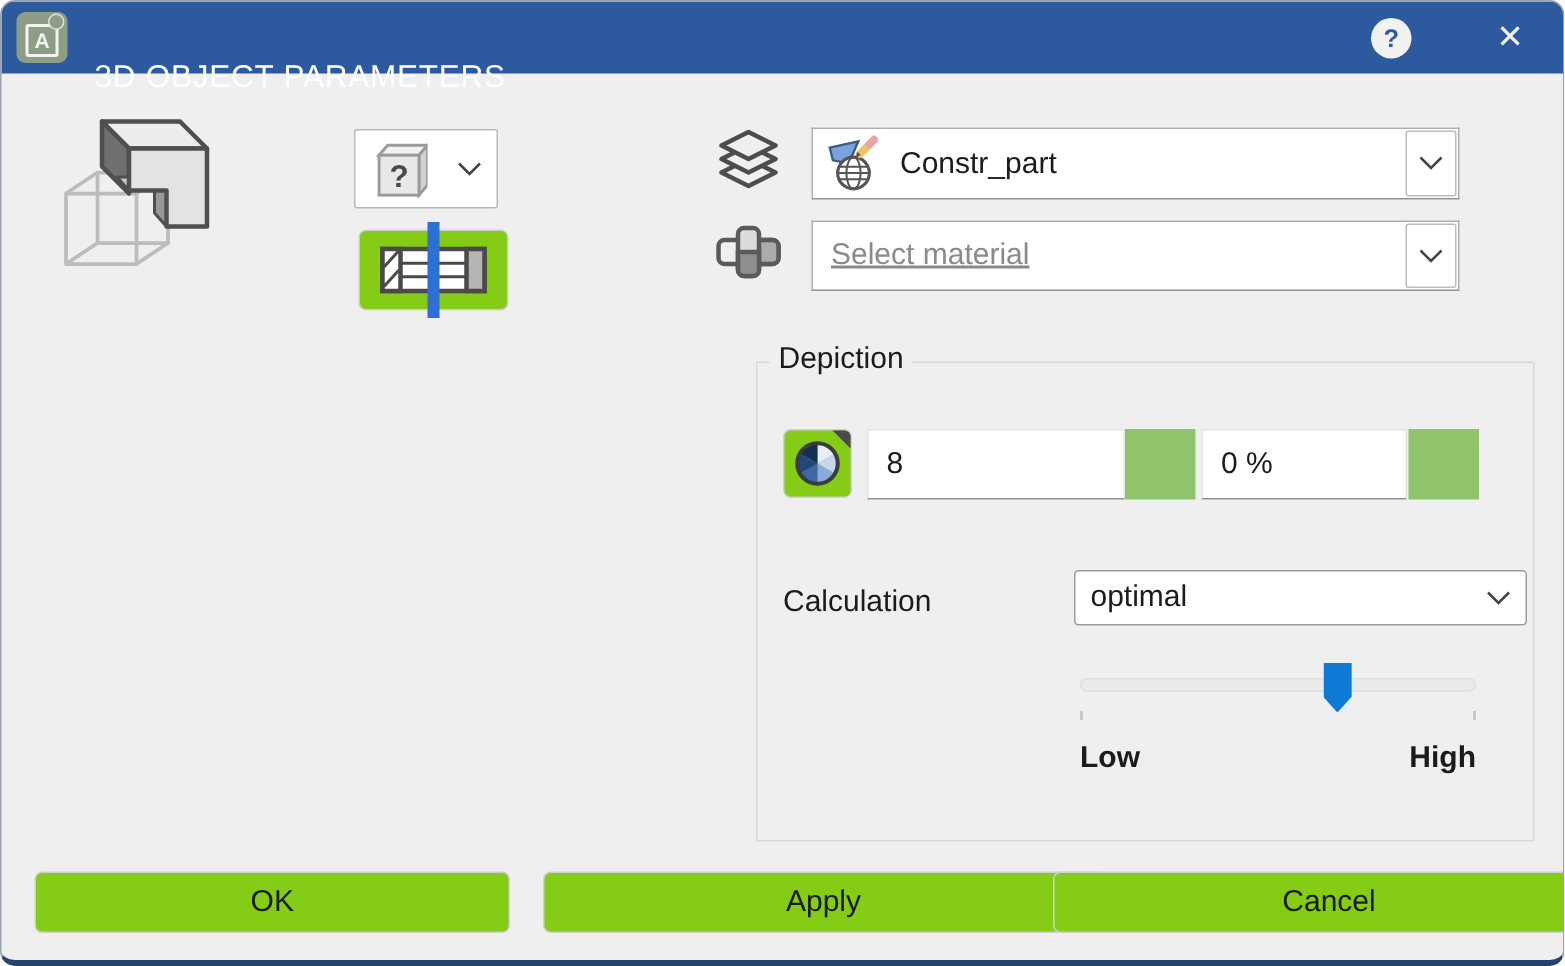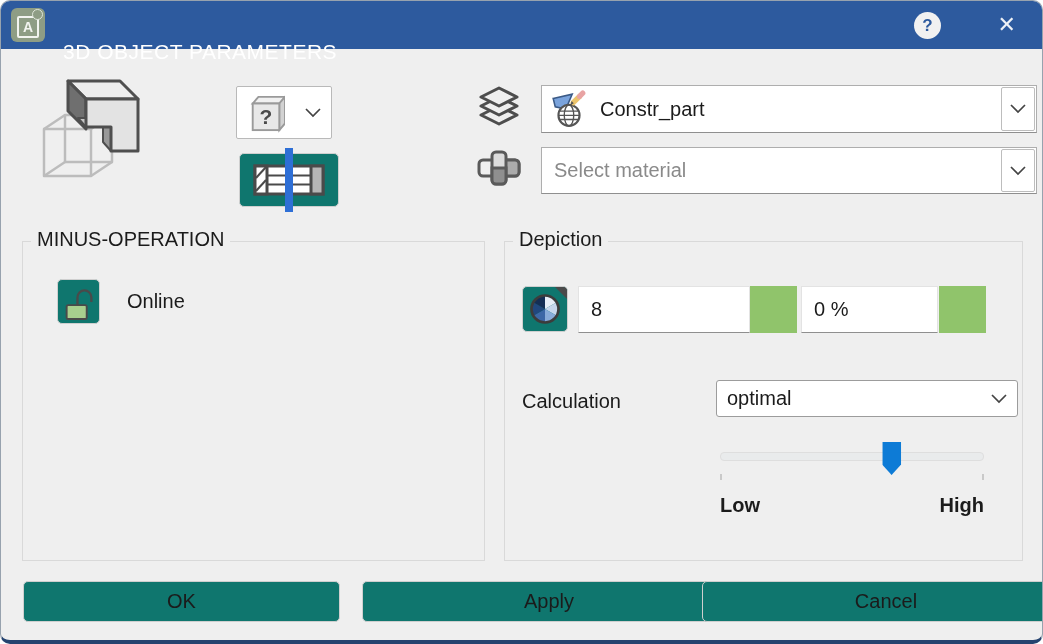--- a/index.html
+++ b/index.html
@@ -12,32 +12,32 @@
   .titlebar{position:absolute;left:0;top:0;width:100%;height:48px;display:flex;align-items:center;}
   .app-icon{position:absolute;left:10px;top:7px;width:34px;height:34px;background:#8e9d85;border-radius:6px;}
   .app-icon .frame{position:absolute;left:6px;top:8px;width:18px;height:18px;border:2px solid #f2f4f0;border-radius:2px;
     display:flex;align-items:center;justify-content:center;color:#f2f4f0;font-size:14px;font-weight:bold;}
   .app-icon .badge{position:absolute;right:2px;top:1px;width:9px;height:9px;border:1.5px solid #dfe5da;border-radius:50%;background:#8e9d85;}
   .title-text{position:absolute;left:62px;top:12px;color:#ffffff;font-size:21px;letter-spacing:.5px;white-space:nowrap;margin-top:27px;}
   .help-btn{position:absolute;right:101px;top:11px;width:27px;height:27px;border-radius:50%;background:#f1f1f1;
     display:flex;align-items:center;justify-content:center;font-size:17px;font-weight:bold;color:#2d5a9e;cursor:default;}
   .close-btn{position:absolute;right:26px;top:10px;color:#eef1f6;font-size:22px;line-height:27px;cursor:default;}
   
-  .white-btn{background:#0f766e;border:1px solid #cfcfcf;border-radius:5px;box-sizing:border-box;
+  .white-btn{background:#84cc16;border:1px solid #cfcfcf;border-radius:5px;box-sizing:border-box;
     display:flex;align-items:center;justify-content:center;}
   
   .cube-art{position:absolute;left:38px;top:70px;}
   .type-combo{position:absolute;left:235px;top:85px;width:96px;height:53px;background:#fff;border:1px solid #b9b9b9;
     box-sizing:border-box;border-radius:2px;display:flex;align-items:center;justify-content:space-between;padding:0 10px;}
   .section-btn{position:absolute;left:238px;top:152px;width:100px;height:54px;}
   .side-icon{position:absolute;left:476px;}
-  .combo{position:absolute;left:540px;width:496px;background:#fff;border:1px solid #aeaeae;border-bottom-color:#8f8f8f;
+  .combo{position:absolute;left:540px;width:432px;background:#fff;border:1px solid #aeaeae;border-bottom-color:#8f8f8f;
     box-sizing:border-box;display:flex;align-items:center;}
   .combo .label{font-size:20px;color:#1b1b1b;margin-left:12px;white-space:nowrap;}
-  .combo .placeholder{color:#8a8a8a;}
+  .combo .placeholder{color:#8a8a8a;text-decoration:underline;}
   .combo-arrow{margin-left:auto;width:32px;align-self:stretch;margin-top:1px;margin-bottom:1px;margin-right:1px;
     border:1px solid #bdbdbd;border-radius:2px;display:flex;align-items:center;justify-content:center;background:#fff;}
   
   .groupbox{position:absolute;top:240px;height:320px;border:1px solid #d9d9d9;box-sizing:border-box;}
   .groupbox .gb-label{position:absolute;top:-14px;left:8px;background:#efefef;padding:0 6px;font-size:20px;color:#1b1b1b;white-space:nowrap;}
   .lock-btn{position:absolute;left:34px;top:37px;width:43px;height:45px;}
   .online-label{position:absolute;left:104px;top:48px;font-size:20px;color:#1b1b1b;}
   
   .pie-btn{position:absolute;left:17px;top:44px;width:46px;height:46px;position:absolute;overflow:hidden;}
   .pie-corner{position:absolute;right:-1px;top:-1px;width:14px;height:14px;background:#4a4a4a;
@@ -160,30 +160,20 @@
 
   <div class="combo" style="top:146px;height:47px">
     <span class="label placeholder">Select material</span>
     <div class="combo-arrow">
       <svg width="16" height="10" viewBox="0 0 16 10">
         <path d="M1 1 L8 8 L15 1" fill="none" stroke="#444" stroke-width="1.7"></path>
       </svg>
     </div>
   </div>
 
-  <div class="groupbox" style="left:21px;width:463px">
-    <span class="gb-label">MINUS-OPERATION</span>
-    <div class="lock-btn white-btn">
-      <svg width="34" height="38" viewBox="0 0 44 48">
-        <path d="M20 30 V18 a9 9 0 0 1 18 0 v6" fill="none" stroke="#4a4a4a" stroke-width="3"></path>
-        <rect x="6" y="28" width="26" height="18" rx="2" fill="#a8cf8e" stroke="#4a4a4a" stroke-width="2.5"></rect>
-      </svg>
-    </div>
-    <span class="online-label">Online</span>
-  </div>
 
   <div class="groupbox" style="left:503px;width:519px">
     <span class="gb-label">Depiction</span>
 
     <div class="pie-btn white-btn">
       <svg width="36" height="36" viewBox="0 0 40 40">
         <path d="M20,20 L20,5  A15,15 0 0 1 33,12.5 Z" fill="#e6edf7"></path>
         <path d="M20,20 L33,12.5 A15,15 0 0 1 33,27.5 Z" fill="#c6d6ec"></path>
         <path d="M20,20 L33,27.5 A15,15 0 0 1 20,35 Z" fill="#89abd9"></path>
         <path d="M20,20 L20,35 A15,15 0 0 1 7,27.5 Z" fill="#3d67a6"></path>

